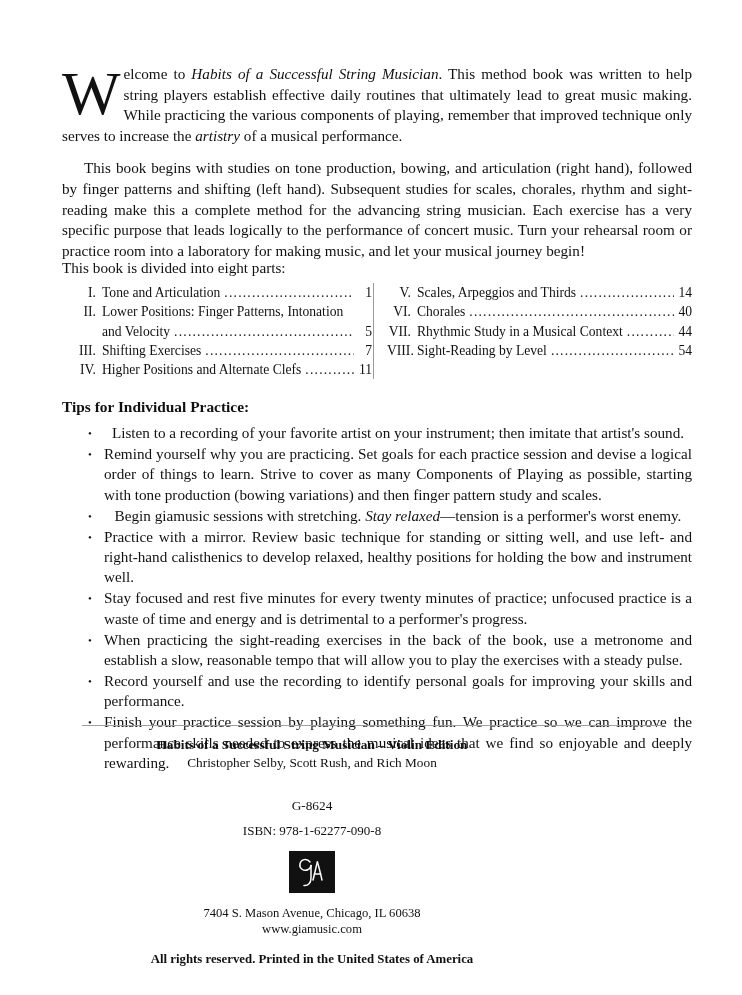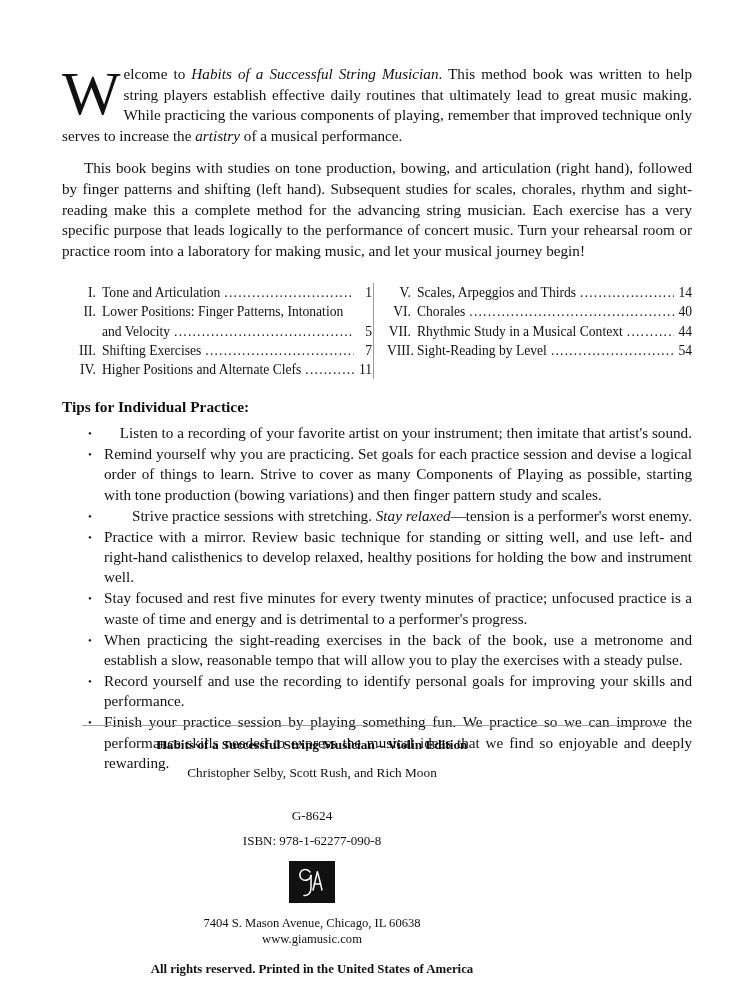--- a/index.html
+++ b/index.html
@@ -158,21 +158,21 @@
     text-align: left;
     color: #111;
   }
   .tip .tip-text {
     flex: 1 1 auto;
     font-size: 15.2px;
     line-height: 20.4px;
     text-align: justify;
     text-justify: inter-word;
   }
-  .tip.nojust .tip-text { text-align: right; }
+  .tip.nojust .tip-text { text-align: center; }
 
   
   .footer-rule {
     position: absolute;
     left: 82px;
     top: 725px;
     width: 583px;
     height: 1px;
     background: #a0a0a0;
   }
@@ -186,21 +186,21 @@
     text-align: center;
   }
   .footer .book-title {
     font-size: 13.3px;
     font-weight: bold;
     line-height: 17px;
   }
   .footer .authors {
     font-size: 13.3px;
     line-height: 17px;
-    margin-top: 11px;
+    margin-top: 1px;
   }
   .footer .catalog {
     font-size: 13.3px;
     line-height: 17px;
     margin-top: 26px;
   }
   .footer .isbn {
     font-size: 13px;
     line-height: 17px;
     margin-top: 8px;
@@ -236,20 +236,21 @@
 </head>
 <body>
 
 <div class="page">
 
   <div class="intro">
     <p class="first"><span class="dropcap">W</span><span>elcome to </span><span class="it">Habits of a Successful String Musician</span><span>. This method book was written to help string players establish effective daily routines that ultimately lead to great music making. While practicing the various components of playing, remember that improved technique only serves to increase the </span><span class="it">artistry</span><span> of a musical performance.</span></p>
     <p class="second">This book begins with studies on tone production, bowing, and articulation (right hand), followed by finger patterns and shifting (left hand). Subsequent studies for scales, chorales, rhythm and sight-reading make this a complete method for the advancing string musician. Each exercise has a very specific purpose that leads logically to the performance of concert music. Turn your rehearsal room or practice room into a laboratory for making music, and let your musical journey begin!</p>
   </div>
 
+  <div class="divided-line">This book is divided into eight parts:</div>
 
   <div class="toc">
     <div class="toc-rule"></div>
 
     <div class="toc-col left">
       <div class="toc-row">
         <span class="toc-num">I.</span>
         <span class="toc-title">Tone and Articulation</span>
         <span class="toc-dots">..................................................................................................</span>
         <span class="toc-page">1</span>
@@ -317,21 +318,21 @@
       <span class="tip-text">Listen to a recording of your favorite artist on your instrument; then imitate that artist's sound.</span>
     </div>
 
     <div class="tip">
       <span class="bullet">•</span>
       <span class="tip-text">Remind yourself why you are practicing. Set goals for each practice session and devise a logical order of things to learn. Strive to cover as many Components of Playing as possible, starting with tone production (bowing variations) and then finger pattern study and scales.</span>
     </div>
 
     <div class="tip nojust">
       <span class="bullet">•</span>
-      <span class="tip-text"><span>Strive practice sessions with stretching. </span><span class="it">Stay relaxed</span><span>—tension is a performer's worst enemy.</span></span>
+      <span class="tip-text"><span>Begin giamusic sessions with stretching. </span><span class="it">Stay relaxed</span><span>—tension is a performer's worst enemy.</span></span>
     </div>
 
     <div class="tip">
       <span class="bullet">•</span>
       <span class="tip-text">Practice with a mirror. Review basic technique for standing or sitting well, and use left- and right-hand calisthenics to develop relaxed, healthy positions for holding the bow and instrument well.</span>
     </div>
 
     <div class="tip">
       <span class="bullet">•</span>
       <span class="tip-text">Stay focused and rest five minutes for every twenty minutes of practice; unfocused practice is a waste of time and energy and is detrimental to a performer's progress.</span>

